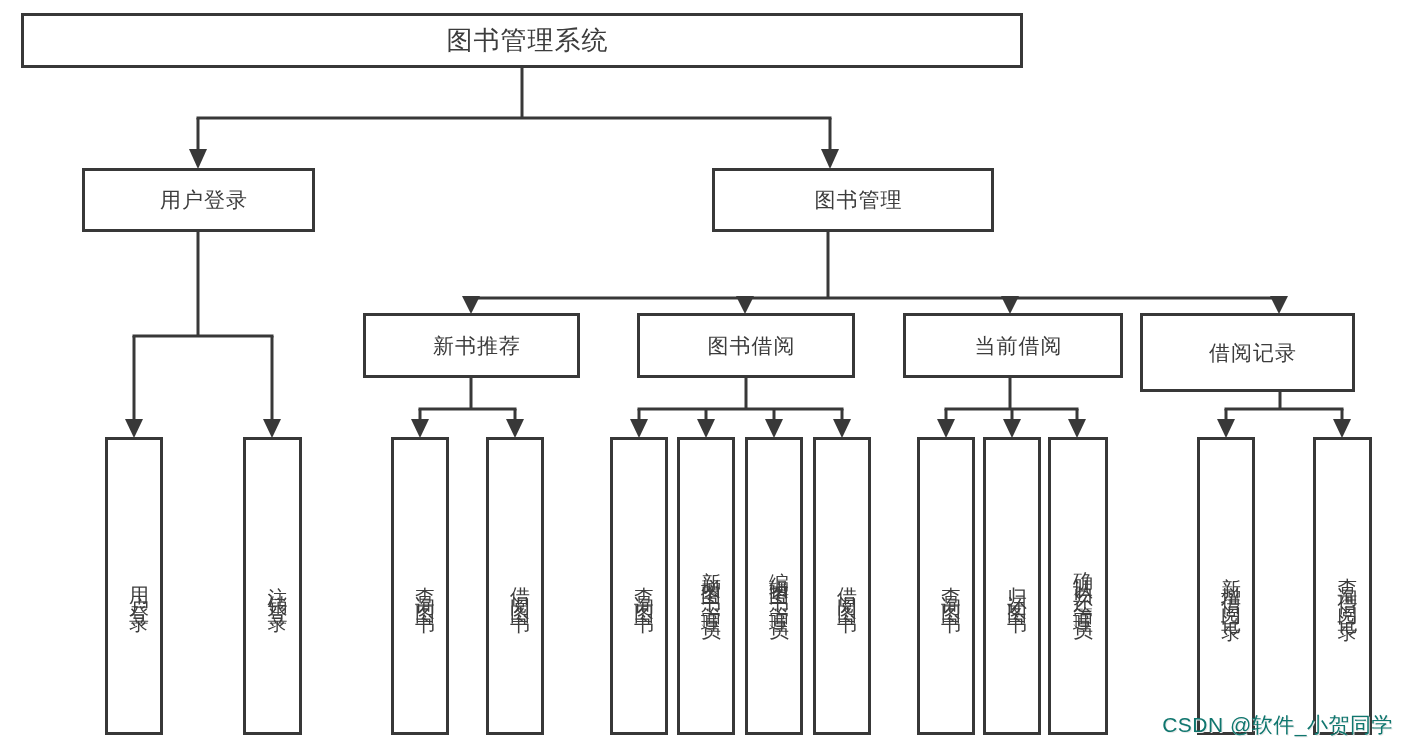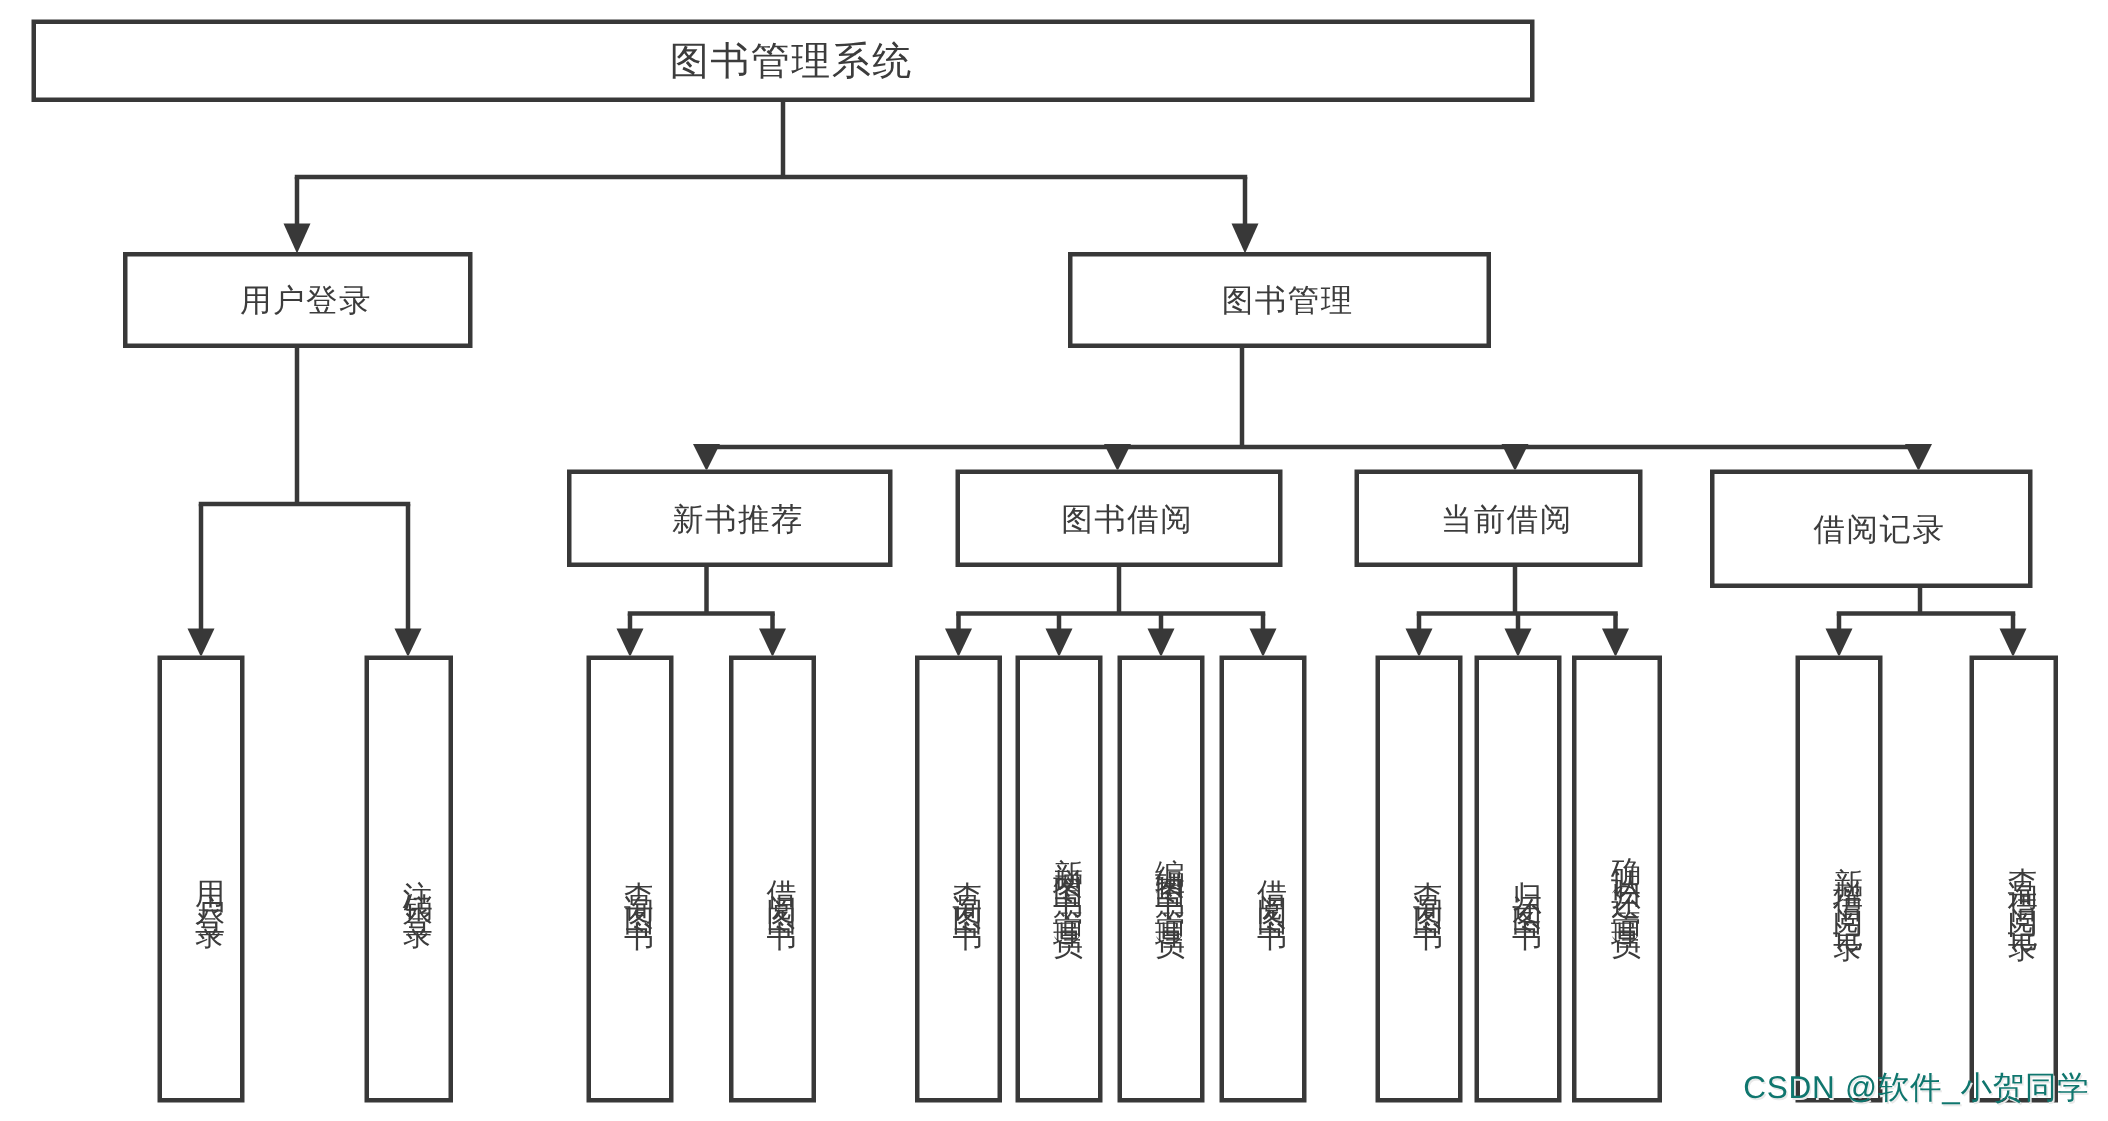--- a/index.html
+++ b/index.html
@@ -134,23 +134,23 @@
       <polygon points="1217,419 1235,419 1226,438"></polygon>
       <polygon points="1333,419 1351,419 1342,438"></polygon>
     </g>
   </svg>
 
   <div class="box root" style="left:21px; top:13px; width:1002px; height:55px">图书管理系统</div>
 
   <div class="box h" style="left:82px; top:168px; width:233px; height:64px">用户登录</div>
   <div class="box h" style="left:712px; top:168px; width:282px; height:64px">图书管理</div>
 
-  <div class="box h" style="left:378px; top:313px; width:217px; height:65px">新书推荐</div>
+  <div class="box h" style="left:363px; top:313px; width:217px; height:65px">新书推荐</div>
   <div class="box h" style="left:637px; top:313px; width:218px; height:65px">图书借阅</div>
-  <div class="box h" style="left:903px; top:313px; width:192px; height:65px">当前借阅</div>
+  <div class="box h" style="left:903px; top:313px; width:220px; height:65px">当前借阅</div>
   <div class="box h" style="left:1140px; top:313px; width:215px; height:79px">借阅记录</div>
 
   <div class="box v" style="left:105px; top:437px; width:58px; height:298px">用户登录</div>
   <div class="box v" style="left:243px; top:437px; width:59px; height:298px">注销登录</div>
 
   <div class="box v" style="left:391px; top:437px; width:58px; height:298px">查询图书</div>
   <div class="box v" style="left:486px; top:437px; width:58px; height:298px">借阅图书</div>
 
   <div class="box v" style="left:610px; top:437px; width:58px; height:298px">查询图书</div>
   <div class="box v long" style="left:677px; top:437px; width:58px; height:298px">新增图书（管理员）</div>

